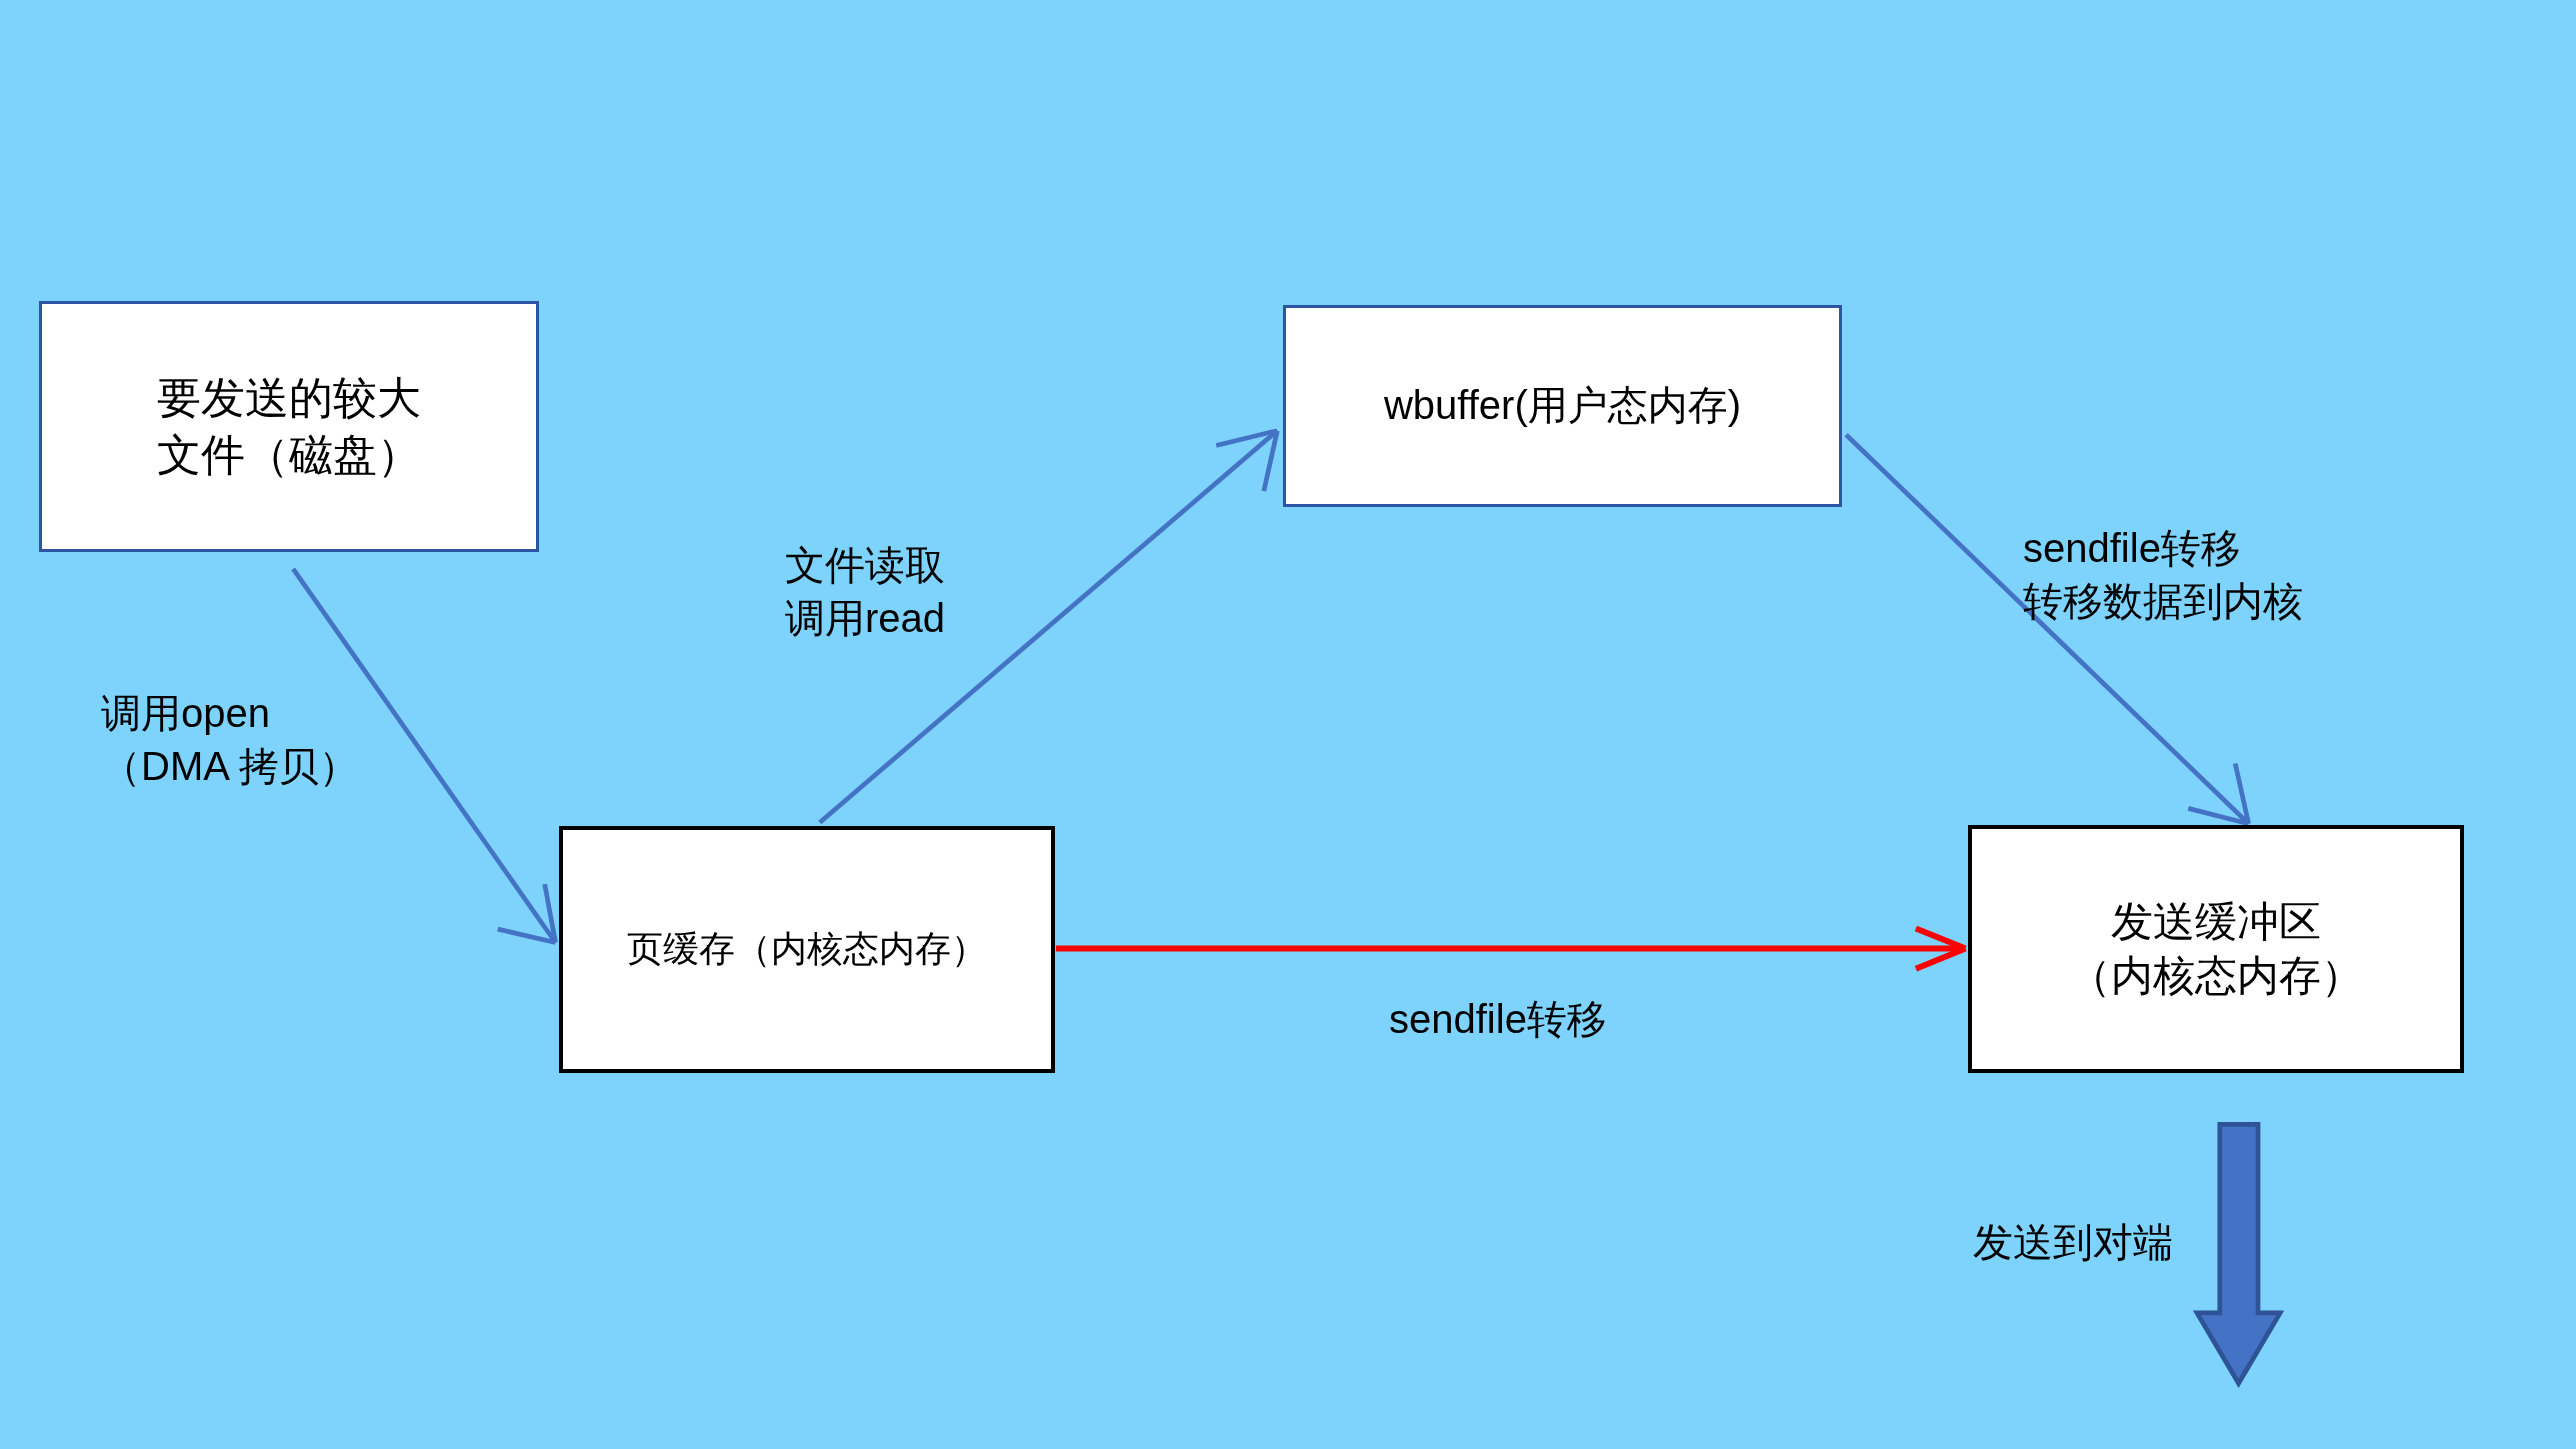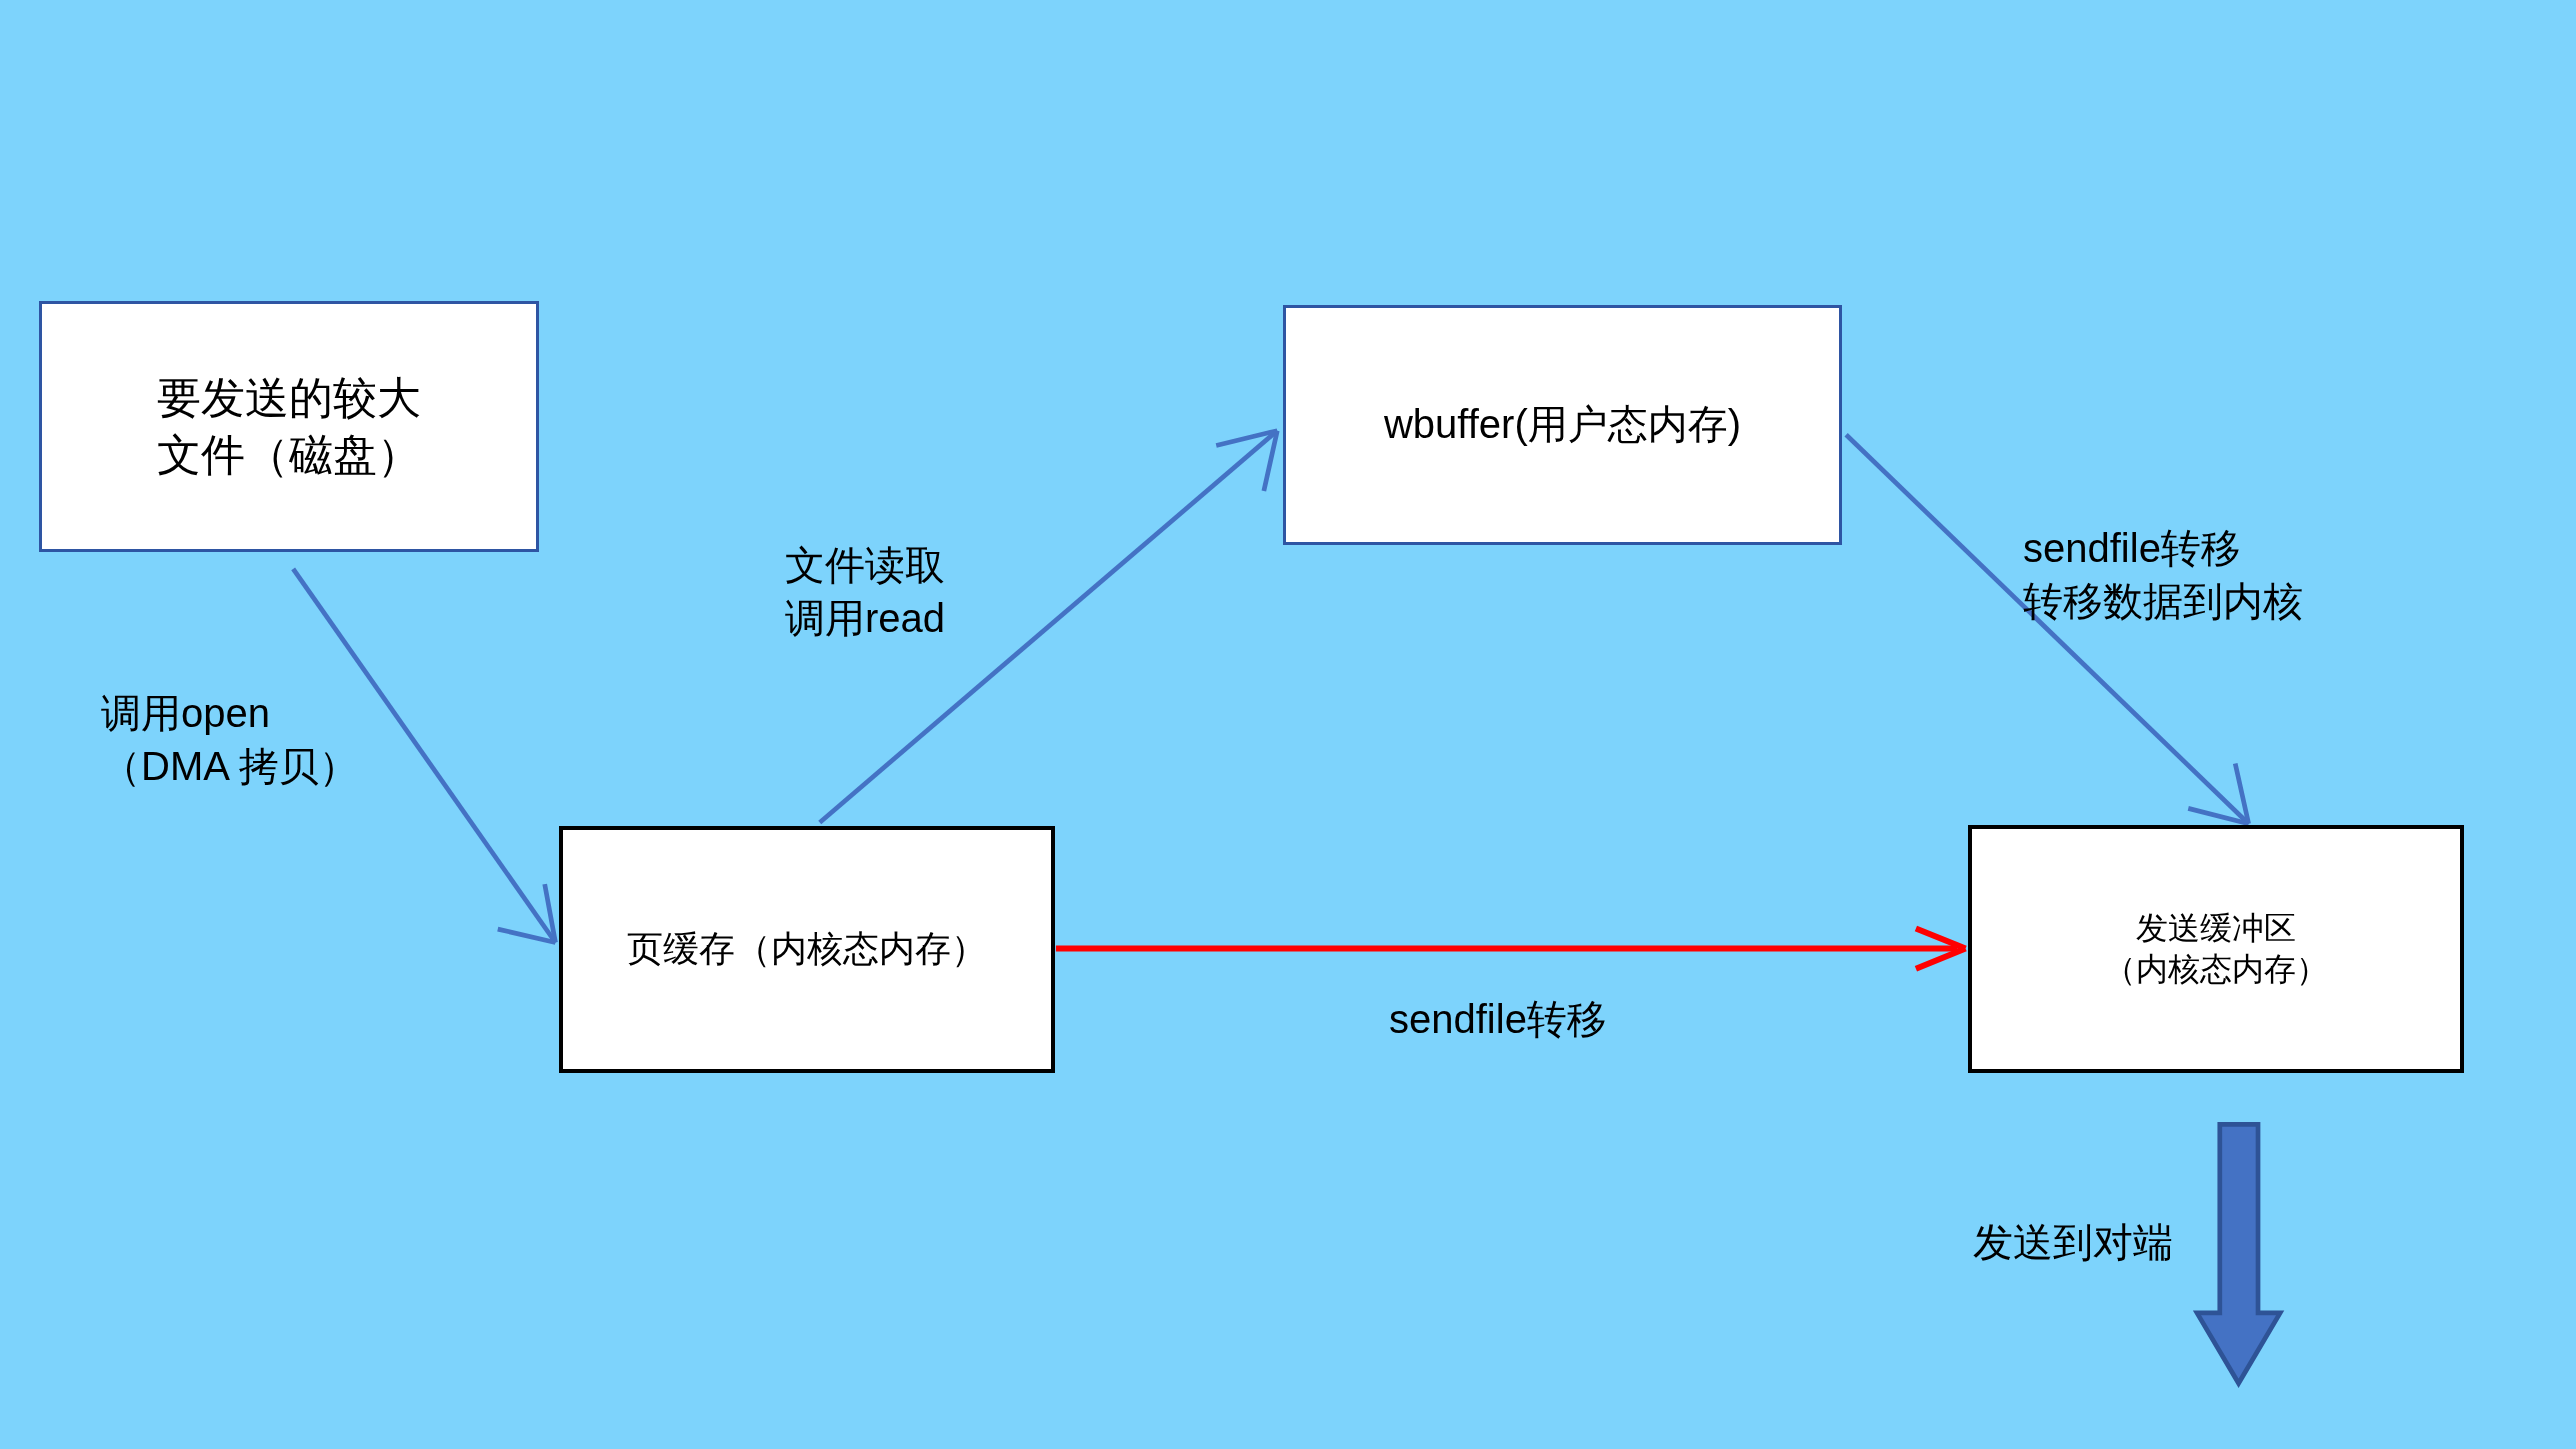--- a/index.html
+++ b/index.html
@@ -50,21 +50,21 @@
     position: absolute;
     color: #000000;
     font-size: 40px;
     line-height: 1.32;
     white-space: pre-line;
     text-align: left;
   }
   #node-file .node-text { font-size: 44px; }
   #node-wbuffer .node-text { font-size: 40px; }
   #node-pagecache .node-text { font-size: 36px; }
-  #node-sendbuf .node-text { font-size: 32px; }
+  #node-sendbuf .node-text { font-size: 42px; }
 </style>
 </head>
 <body>
 
 <div id="canvas">
 
   <svg id="svg-layer" viewBox="0 0 3840 2160" width="2576" height="1449" xmlns="http://www.w3.org/2000/svg">
 
     <g>
       <line x1="437" y1="848" x2="828" y2="1405" stroke="#4472C4" stroke-width="7"></line>
@@ -96,21 +96,21 @@
                L 3309 1957
                Z" fill="#4472C4" stroke="#2E5396" stroke-width="7" stroke-linejoin="miter"></path>
     </g>
   </svg>
 
   <div class="node node-blue" id="node-file" style="left:39px; top:301px; width:500px; height:251px;">
     <span class="node-text">要发送的较大
 文件（磁盘）</span>
   </div>
 
-  <div class="node node-blue" id="node-wbuffer" style="left:1283px; top:305px; width:559px; height:240px;">
+  <div class="node node-blue" id="node-wbuffer" style="left:1283px; top:305px; width:559px; height:202px;">
     <span class="node-text">wbuffer(用户态内存)</span>
   </div>
 
   <div class="node node-black" id="node-pagecache" style="left:559px; top:826px; width:496px; height:247px;">
     <span class="node-text">页缓存（内核态内存）</span>
   </div>
 
   <div class="node node-black" id="node-sendbuf" style="left:1968px; top:825px; width:496px; height:248px;">
     <span class="node-text">发送缓冲区
 （内核态内存）</span>

